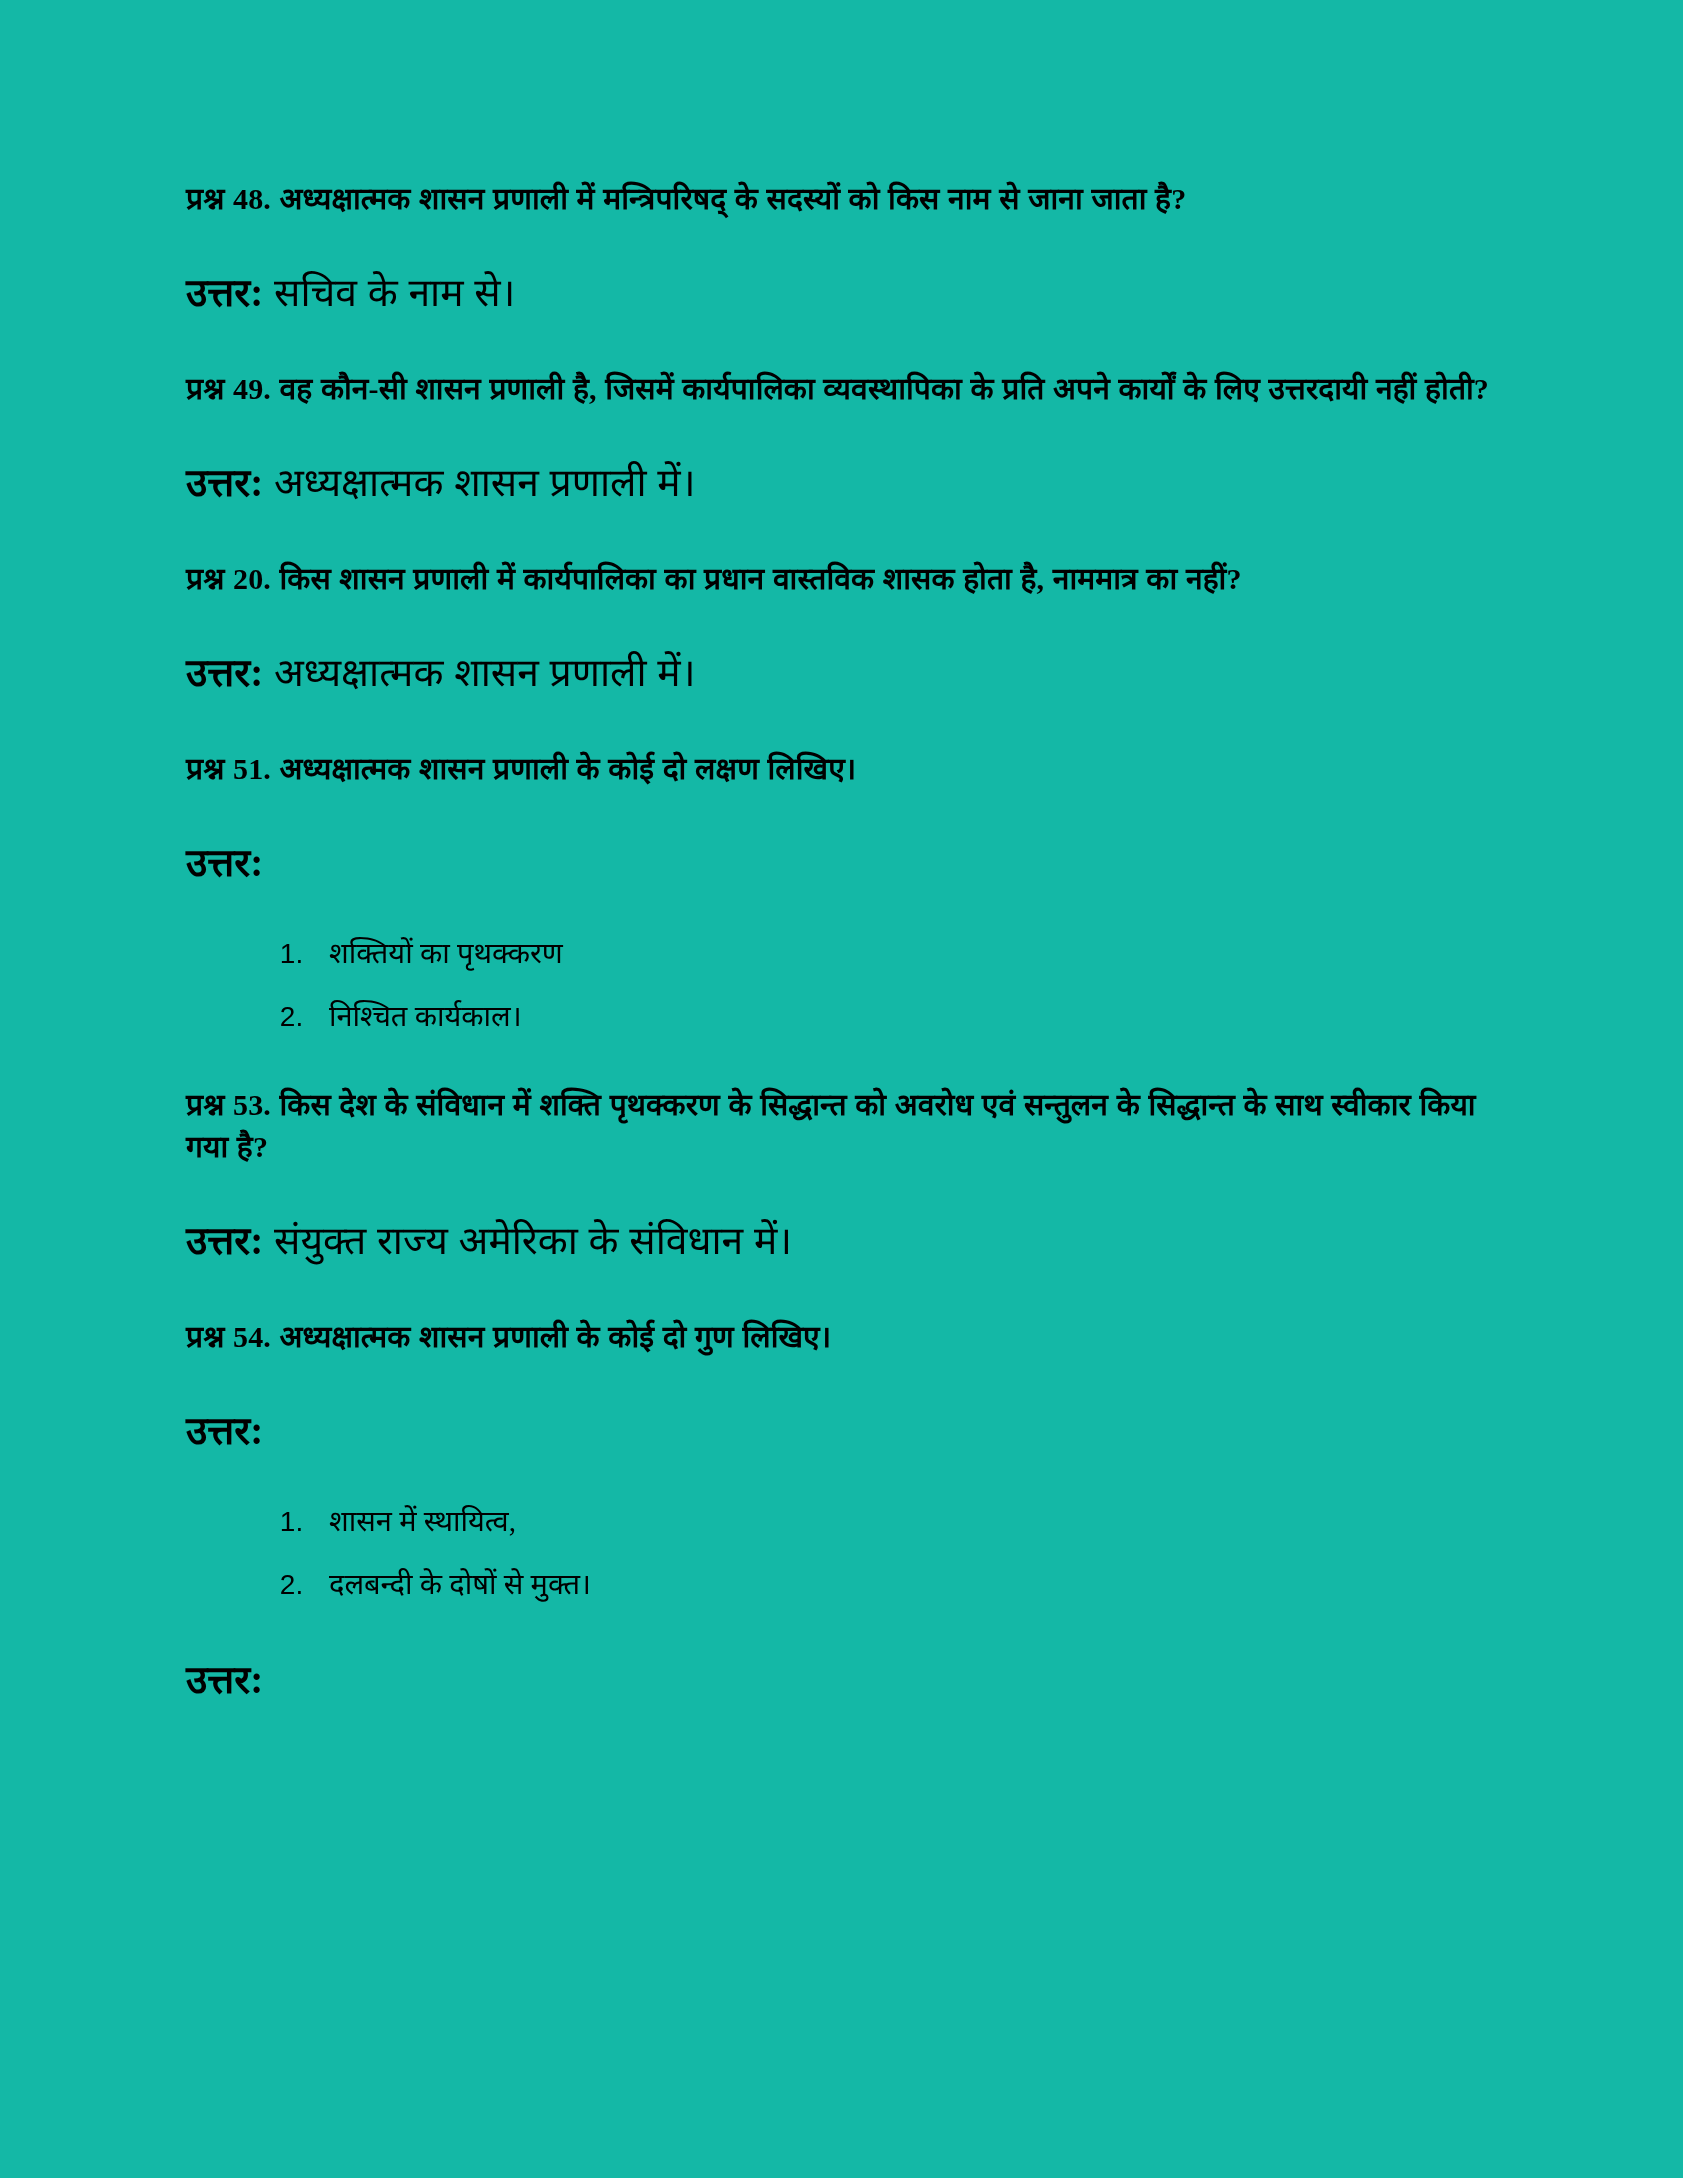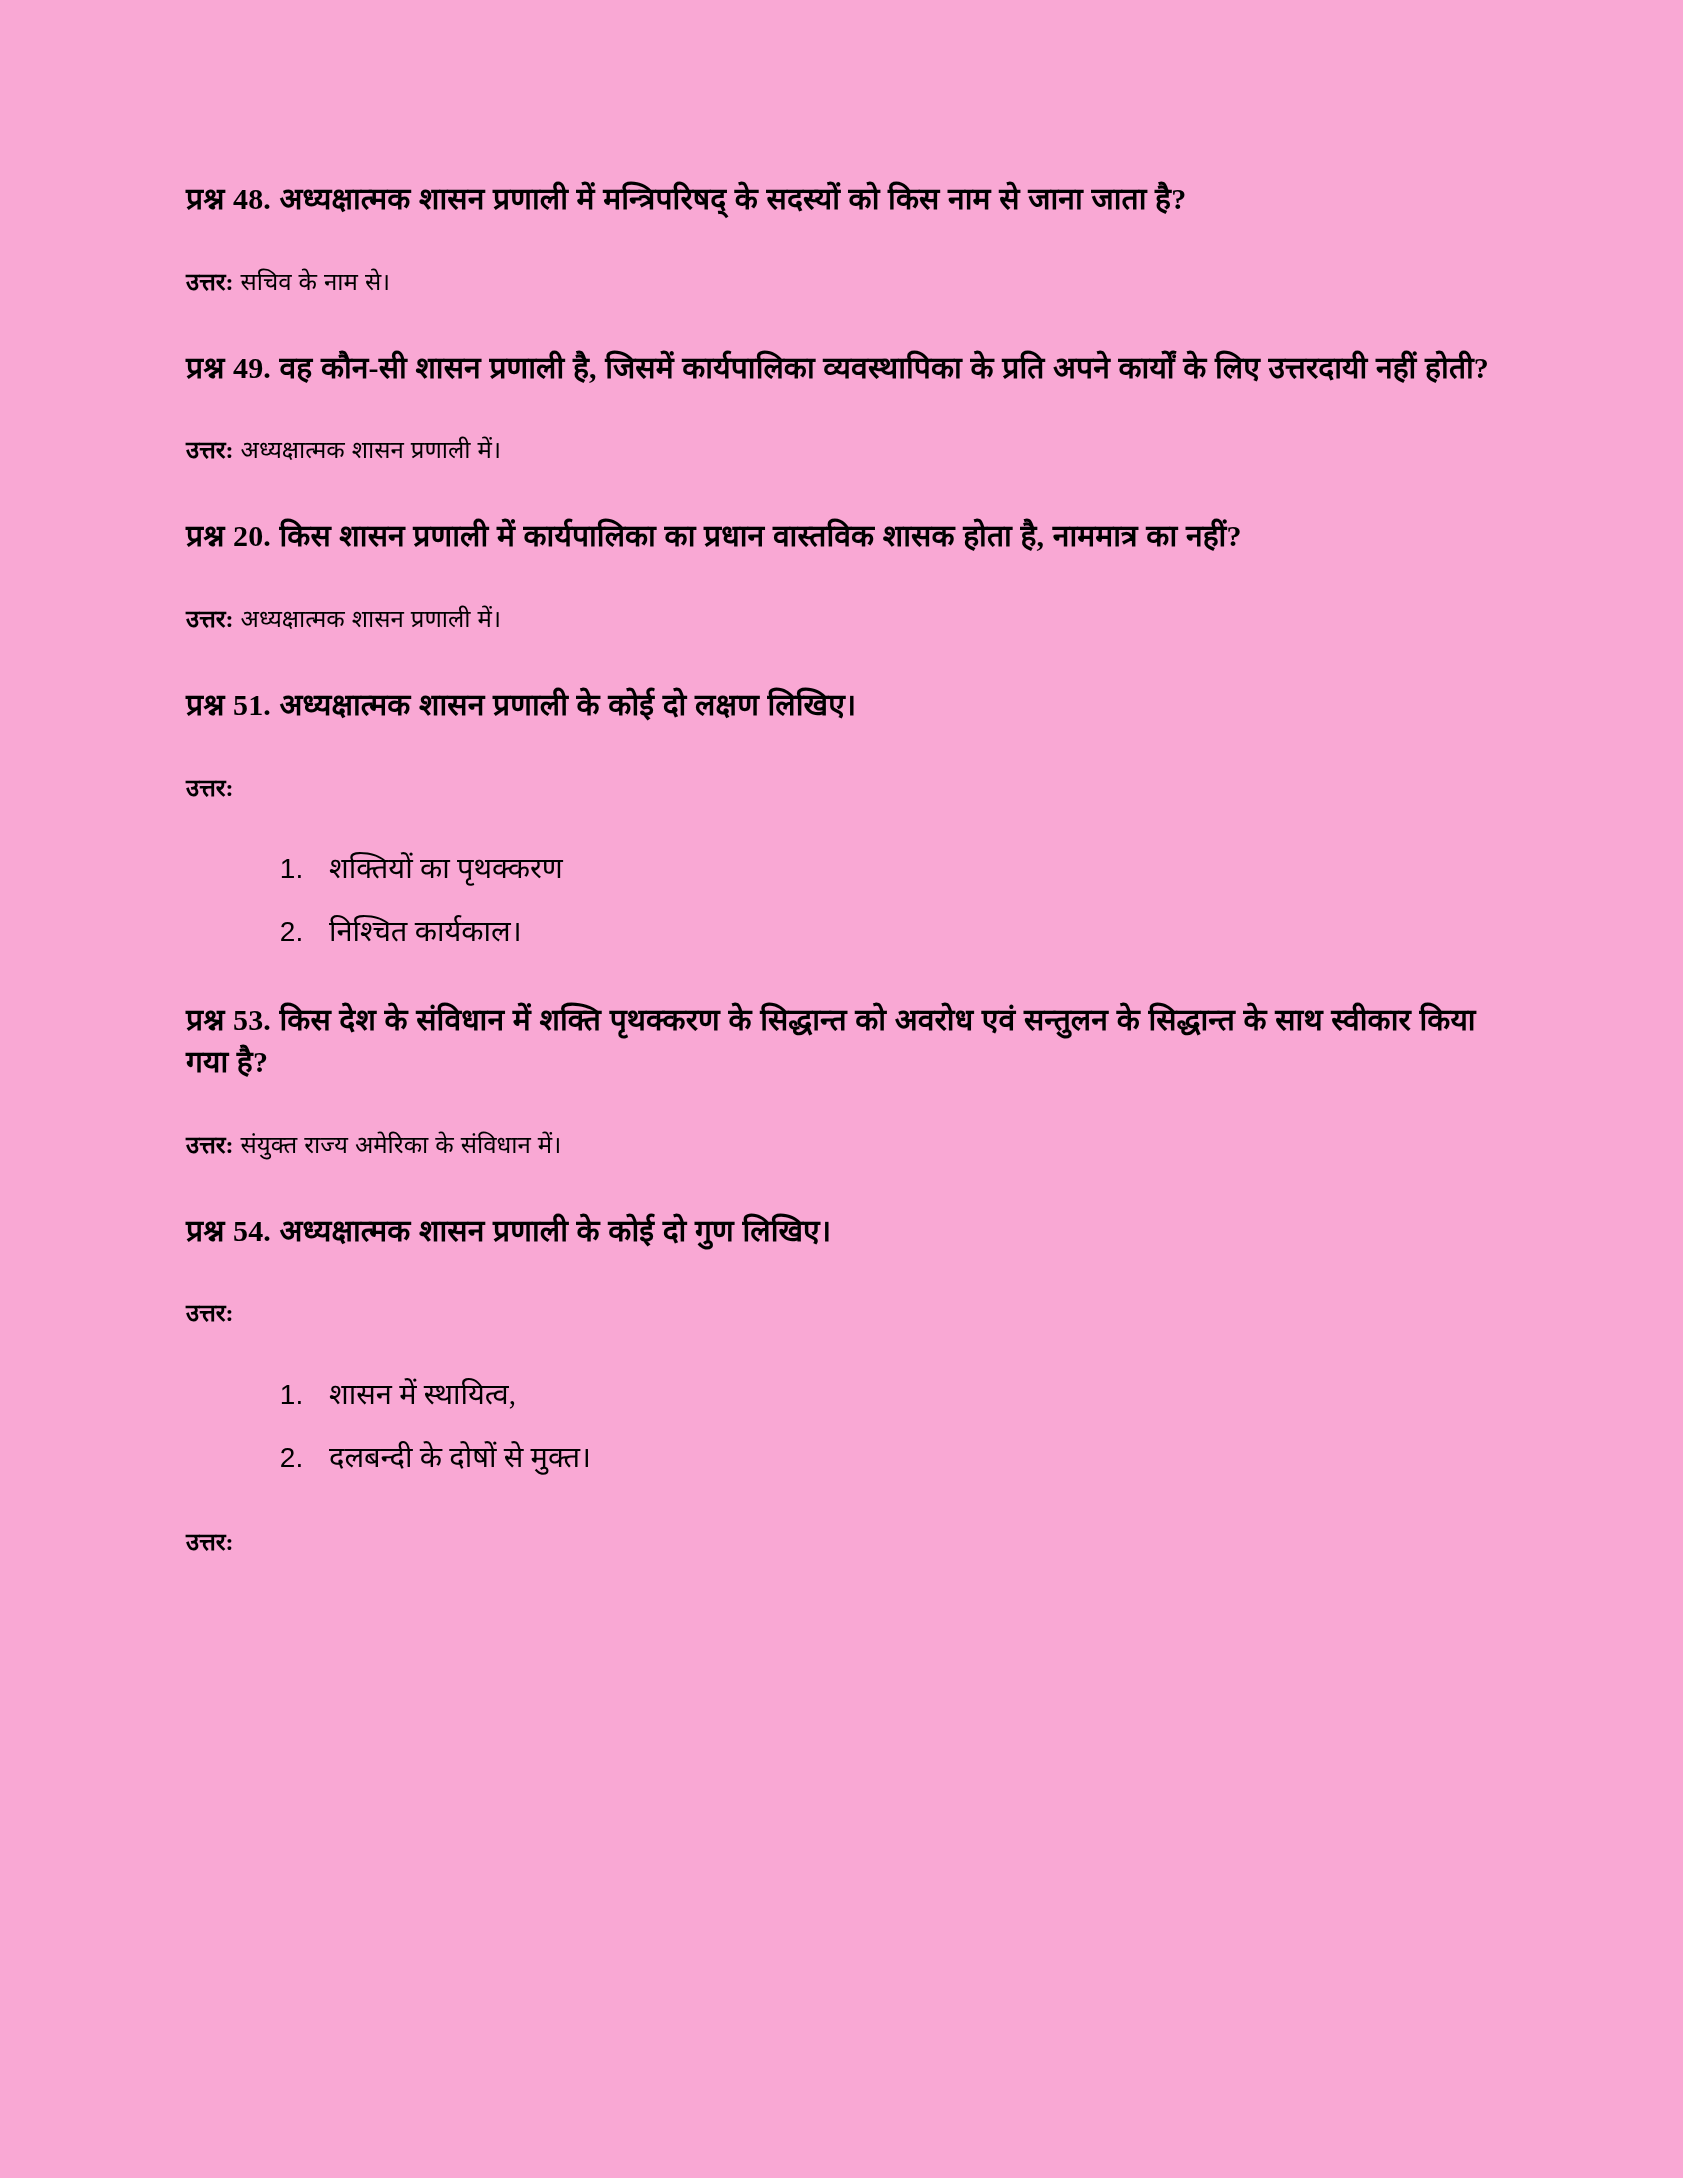--- a/index.html
+++ b/index.html
@@ -12,37 +12,37 @@
     width: 1683px;
     height: 2178px;
     font-family: "Liberation Serif", "DejaVu Serif", serif;
     color: #000000;
     -webkit-font-smoothing: antialiased;
   }
   .page {
     box-sizing: border-box;
     width: 1683px;
     height: 2178px;
-    background: #f9a8d4;
+    background: #14b8a6;
     padding: 178px 168px 0 186px;
     position: relative;
   }
   .content {
     width: 1317px;
   }
   .question {
     font-weight: bold;
     font-size: 30px;
     line-height: 1.42;
     margin: 0 0 44px 0;
     letter-spacing: 0.1px;
     word-spacing: 1px;
   }
   .answer {
-    font-size: 24px;
+    font-size: 39px;
     line-height: 1.42;
     margin: 0 0 48px 0;
     word-spacing: 1px;
   }
   .answer .lbl {
     font-weight: bold;
   }
   .answer.empty {
     margin-bottom: 40px;
   }

